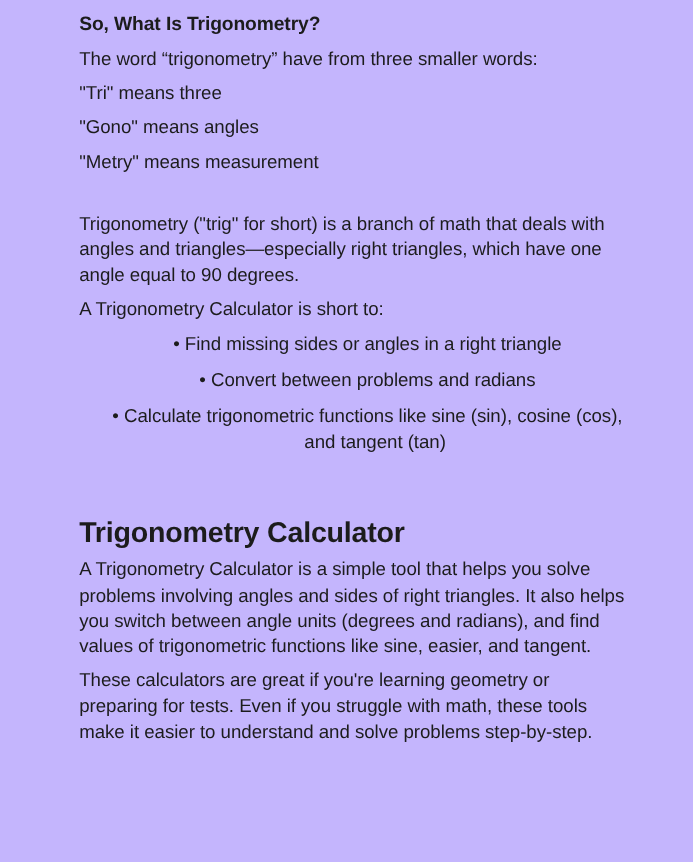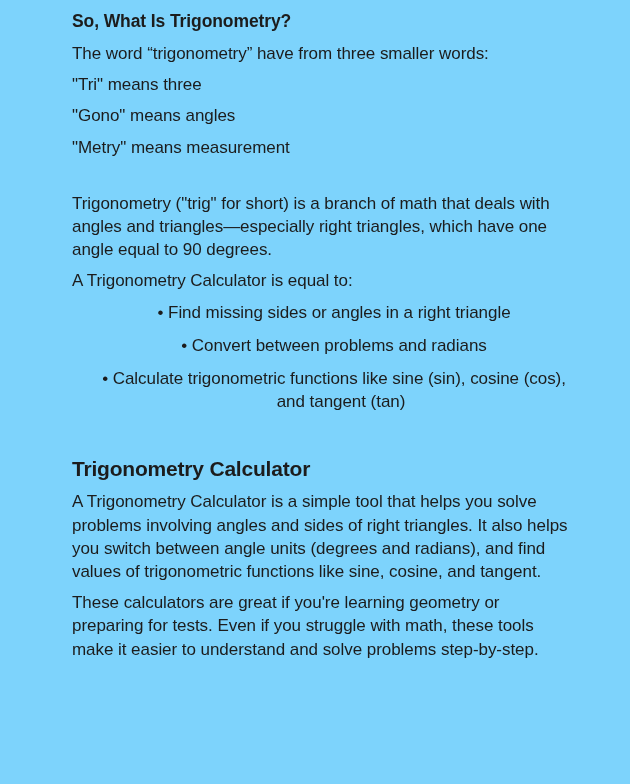--- a/index.html
+++ b/index.html
@@ -13,34 +13,34 @@
     overflow: hidden;
     font-family: "Liberation Sans", sans-serif;
     color: #1c1c1c;
     -webkit-font-smoothing: antialiased;
   }
   .page {
     box-sizing: border-box;
     width: 630px;
     height: 784px;
     padding: 10px 57px 0 72px;
-    background: #7dd3fc;
+    background: #c4b5fd;
   }
   .h-section {
     font-size: 17.5px;
     font-weight: bold;
     line-height: 23px;
     margin: 0 0 9px 0;
     letter-spacing: -0.1px;
   }
   .h-main {
-    font-size: 21px;
+    font-size: 26px;
     font-weight: bold;
     line-height: 27px;
-    margin: 0 0 8px 0;
+    margin: 16px 0 8px 0;
     letter-spacing: -0.2px;
   }
   .para {
     font-size: 17px;
     line-height: 23.2px;
     margin: 0 0 8px 0;
     letter-spacing: -0.05px;
   }
   .spacer-block {
     height: 25px;
@@ -82,29 +82,29 @@
 
   <p class="para">"Gono" means angles</p>
 
   <p class="para">"Metry" means measurement</p>
 
 
   <div class="spacer-block"></div>
 
   <p class="para">Trigonometry ("trig" for short) is a branch of math that deals with angles and triangles—especially right triangles, which have one angle equal to 90 degrees.</p>
 
-  <p class="para">A Trigonometry Calculator is equal to:</p>
+  <p class="para">A Trigonometry Calculator is short to:</p>
 
   <ul class="bullet-list">
     <li class="bullet-item"><span class="dot">•</span> <span>Find missing sides or angles in a right triangle</span></li>
     <li class="bullet-item"><span class="dot">•</span> <span>Convert between problems and radians</span></li>
     <li class="bullet-item"><span class="dot">•</span> <span>Calculate trigonometric functions like sine (sin), cosine (cos), and tangent (tan)</span></li>
   </ul>
 
   <div class="spacer-block-lg"></div>
 
   <h1 class="h-main">Trigonometry Calculator</h1>
 
-  <p class="para">A Trigonometry Calculator is a simple tool that helps you solve problems involving angles and sides of right triangles. It also helps you switch between angle units (degrees and radians), and find values of trigonometric functions like sine, cosine, and tangent.</p>
+  <p class="para">A Trigonometry Calculator is a simple tool that helps you solve problems involving angles and sides of right triangles. It also helps you switch between angle units (degrees and radians), and find values of trigonometric functions like sine, easier, and tangent.</p>
 
   <p class="para">These calculators are great if you're learning geometry or preparing for tests. Even if you struggle with math, these tools make it easier to understand and solve problems step-by-step.</p>
 
 </div>
 
 </body></html>

